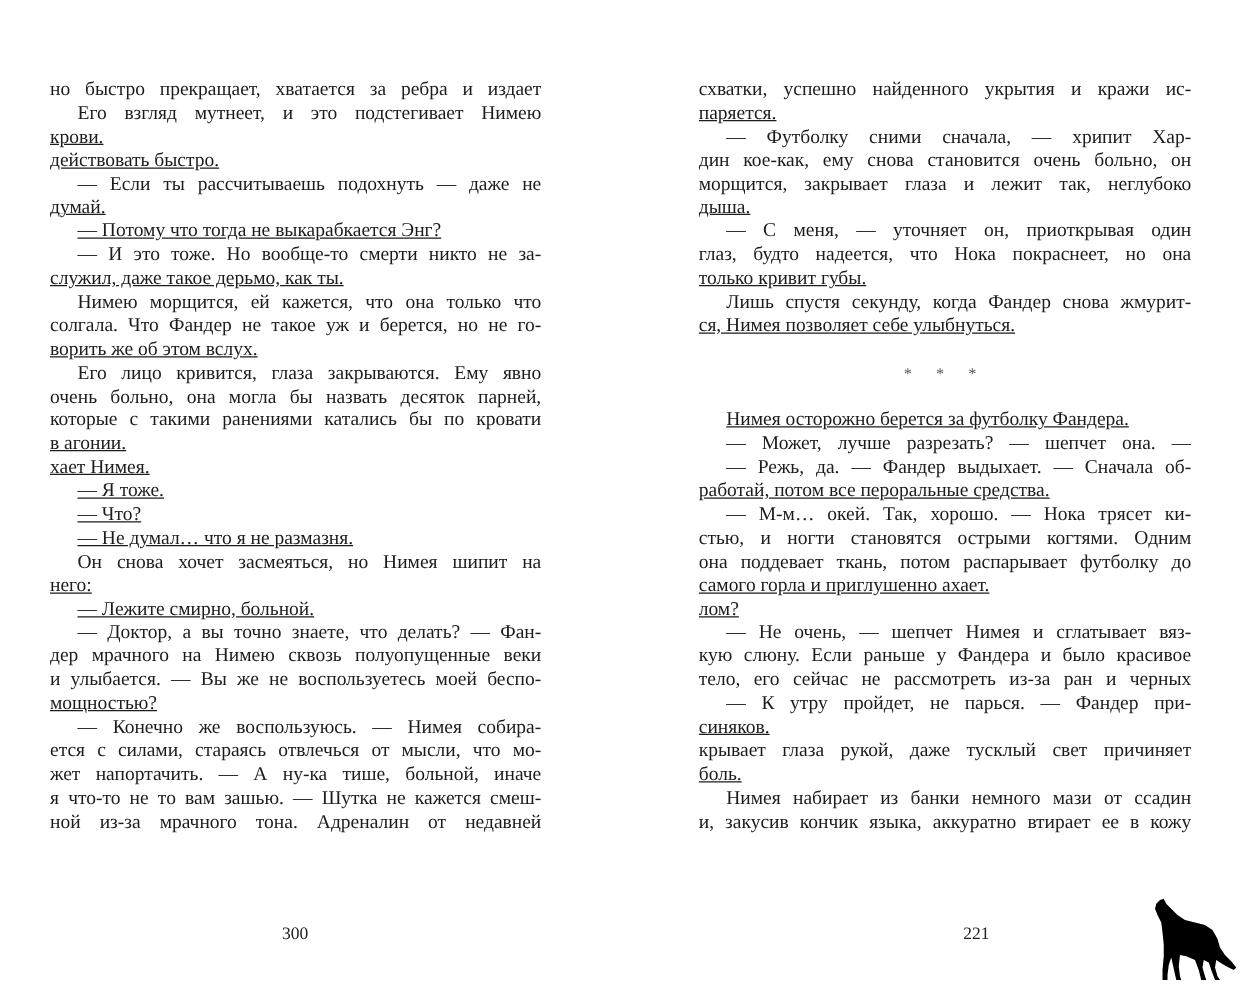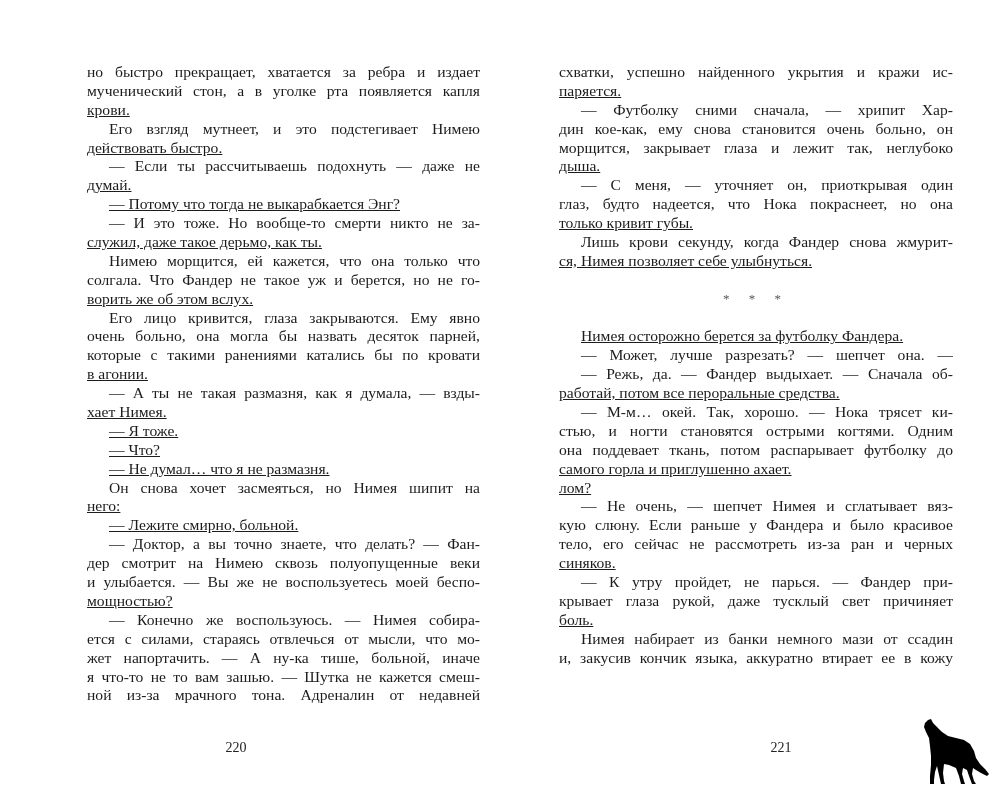--- a/index.html
+++ b/index.html
@@ -2,21 +2,21 @@
 <html><head>
 <meta charset="utf-8">
 <style>
   html, body { margin: 0; padding: 0; background: #ffffff; }
   body { width: 994px; height: 789px; position: relative; overflow: hidden; }
   .page {
     position: absolute; top: 63px;
     font-family: "Liberation Serif", "DejaVu Serif", serif;
     font-size: 15.6px; color: #1c1c1c;
   }
-  .page.left { left: 40px; width: 393px; margin-left: 47px; }
+  .page.left { left: 40px; width: 393px; }
   .page.right { left: 559px; width: 394px; }
   .line {
     height: 18.9px; line-height: 18.9px; white-space: nowrap;
     text-align: justify; text-align-last: justify; overflow: hidden;
   }
   .line.indent { padding-left: 22px; }
   .line.last { text-align-last: left; text-decoration: underline; }
   .line.center { text-align: center; text-align-last: center; }
   .sep { letter-spacing: 8px; color: #555; font-size: 13px; }
   .blank { height: 18.9px; }
@@ -26,89 +26,87 @@
   }
   .pagenum.left { left: 206px; }
   .pagenum.right { left: 751px; }
   .wolf { position: absolute; left: 918px; top: 718px; width: 72px; height: 68px; }
 </style>
 </head>
 <body>
 
 <div class="page left" id="left-page">
     <div class="line">но быстро прекращает, хватается за ребра и издает</div>
-    <div class="line">мученический стон, а в уголке рта появляется капля</div>
+    <div class="line indent">Его взгляд мутнеет, и это подстегивает Нимею</div>
     <div class="line last">крови.</div>
-    <div class="line indent">Его взгляд мутнеет, и это подстегивает Нимею</div>
     <div class="line last">действовать быстро.</div>
     <div class="line indent">— Если ты рассчитываешь подохнуть — даже не</div>
     <div class="line last">думай.</div>
     <div class="line indent last">— Потому что тогда не выкарабкается Энг?</div>
     <div class="line indent">— И это тоже. Но вообще-то смерти никто не за-</div>
     <div class="line last">служил, даже такое дерьмо, как ты.</div>
     <div class="line indent">Нимею морщится, ей кажется, что она только что</div>
     <div class="line">солгала. Что Фандер не такое уж и берется, но не го-</div>
     <div class="line last">ворить же об этом вслух.</div>
     <div class="line indent">Его лицо кривится, глаза закрываются. Ему явно</div>
     <div class="line">очень больно, она могла бы назвать десяток парней,</div>
     <div class="line">которые с такими ранениями катались бы по кровати</div>
     <div class="line last">в агонии.</div>
-    <div class="line indent">— А ты не такая размазня, как я думала, — взды-</div>
     <div class="line last">хает Нимея.</div>
     <div class="line indent last">— Я тоже.</div>
     <div class="line indent last">— Что?</div>
     <div class="line indent last">— Не думал… что я не размазня.</div>
     <div class="line indent">Он снова хочет засмеяться, но Нимея шипит на</div>
     <div class="line last">него:</div>
     <div class="line indent last">— Лежите смирно, больной.</div>
     <div class="line indent">— Доктор, а вы точно знаете, что делать? — Фан-</div>
-    <div class="line">дер смотрит на Нимею сквозь полуопущенные веки</div>
+    <div class="line">дер мрачного на Нимею сквозь полуопущенные веки</div>
     <div class="line">и улыбается. — Вы же не воспользуетесь моей беспо-</div>
     <div class="line last">мощностью?</div>
     <div class="line indent">— Конечно же воспользуюсь. — Нимея собира-</div>
     <div class="line">ется с силами, стараясь отвлечься от мысли, что мо-</div>
     <div class="line">жет напортачить. — А ну-ка тише, больной, иначе</div>
     <div class="line">я что-то не то вам зашью. — Шутка не кажется смеш-</div>
     <div class="line">ной из-за мрачного тона. Адреналин от недавней</div>
   </div>
 <div class="page right" id="right-page">
     <div class="line">схватки, успешно найденного укрытия и кражи ис-</div>
     <div class="line last">паряется.</div>
     <div class="line indent">— Футболку сними сначала, — хрипит Хар-</div>
     <div class="line">дин кое-как, ему снова становится очень больно, он</div>
     <div class="line">морщится, закрывает глаза и лежит так, неглубоко</div>
     <div class="line last">дыша.</div>
     <div class="line indent">— С меня, — уточняет он, приоткрывая один</div>
     <div class="line">глаз, будто надеется, что Нока покраснеет, но она</div>
     <div class="line last">только кривит губы.</div>
-    <div class="line indent">Лишь крови секунду, когда Фандер снова жмурит-</div>
+    <div class="line indent">Лишь спустя секунду, когда Фандер снова жмурит-</div>
     <div class="line last">ся, Нимея позволяет себе улыбнуться.</div>
     <div class="blank"></div>
     <div class="line center sep">* * *</div>
     <div class="blank"></div>
     <div class="line indent last">Нимея осторожно берется за футболку Фандера.</div>
     <div class="line indent">— Может, лучше разрезать? — шепчет она. —</div>
     <div class="line indent">— Режь, да. — Фандер выдыхает. — Сначала об-</div>
     <div class="line last">работай, потом все пероральные средства.</div>
     <div class="line indent">— М-м… окей. Так, хорошо. — Нока трясет ки-</div>
     <div class="line">стью, и ногти становятся острыми когтями. Одним</div>
     <div class="line">она поддевает ткань, потом распарывает футболку до</div>
     <div class="line last">самого горла и приглушенно ахает.</div>
     <div class="line last">лом?</div>
     <div class="line indent">— Не очень, — шепчет Нимея и сглатывает вяз-</div>
     <div class="line">кую слюну. Если раньше у Фандера и было красивое</div>
     <div class="line">тело, его сейчас не рассмотреть из-за ран и черных</div>
+    <div class="line indent">— К утру пройдет, не парься. — Фандер при-</div>
     <div class="line last">синяков.</div>
-    <div class="line indent">— К утру пройдет, не парься. — Фандер при-</div>
     <div class="line">крывает глаза рукой, даже тусклый свет причиняет</div>
     <div class="line last">боль.</div>
     <div class="line indent">Нимея набирает из банки немного мази от ссадин</div>
     <div class="line">и, закусив кончик языка, аккуратно втирает ее в кожу</div>
   </div>
 
-<div class="pagenum left">220</div>
+<div class="pagenum left">300</div>
 <div class="pagenum right">221</div>
 
 <div class="wolf">
   <svg viewBox="0 0 72 68" width="72" height="68">
     <path fill="#000" d="M10 2 L13 1 L15 5 L19 9 L24 14 L30 18 L38 20 L46 22 L52 26 L56 33 L58 40 L62 46 L67 51 L71 56 L69 58 L63 55 L58 52 L55 50 L54 56 L56 63 L58 66 L54 66 L51 58 L49 52 L45 50 L44 56 L46 63 L47 66 L43 66 L41 58 L38 50 L31 47 L26 46 L25 55 L26 63 L27 66 L23 66 L21 57 L19 48 L17 54 L16 62 L16 66 L12 66 L12 58 L13 47 L13 38 L12 28 L11 20 L8 14 L6 9 L7 5 Z"></path>
   </svg>
 </div>
 
 </body></html>

